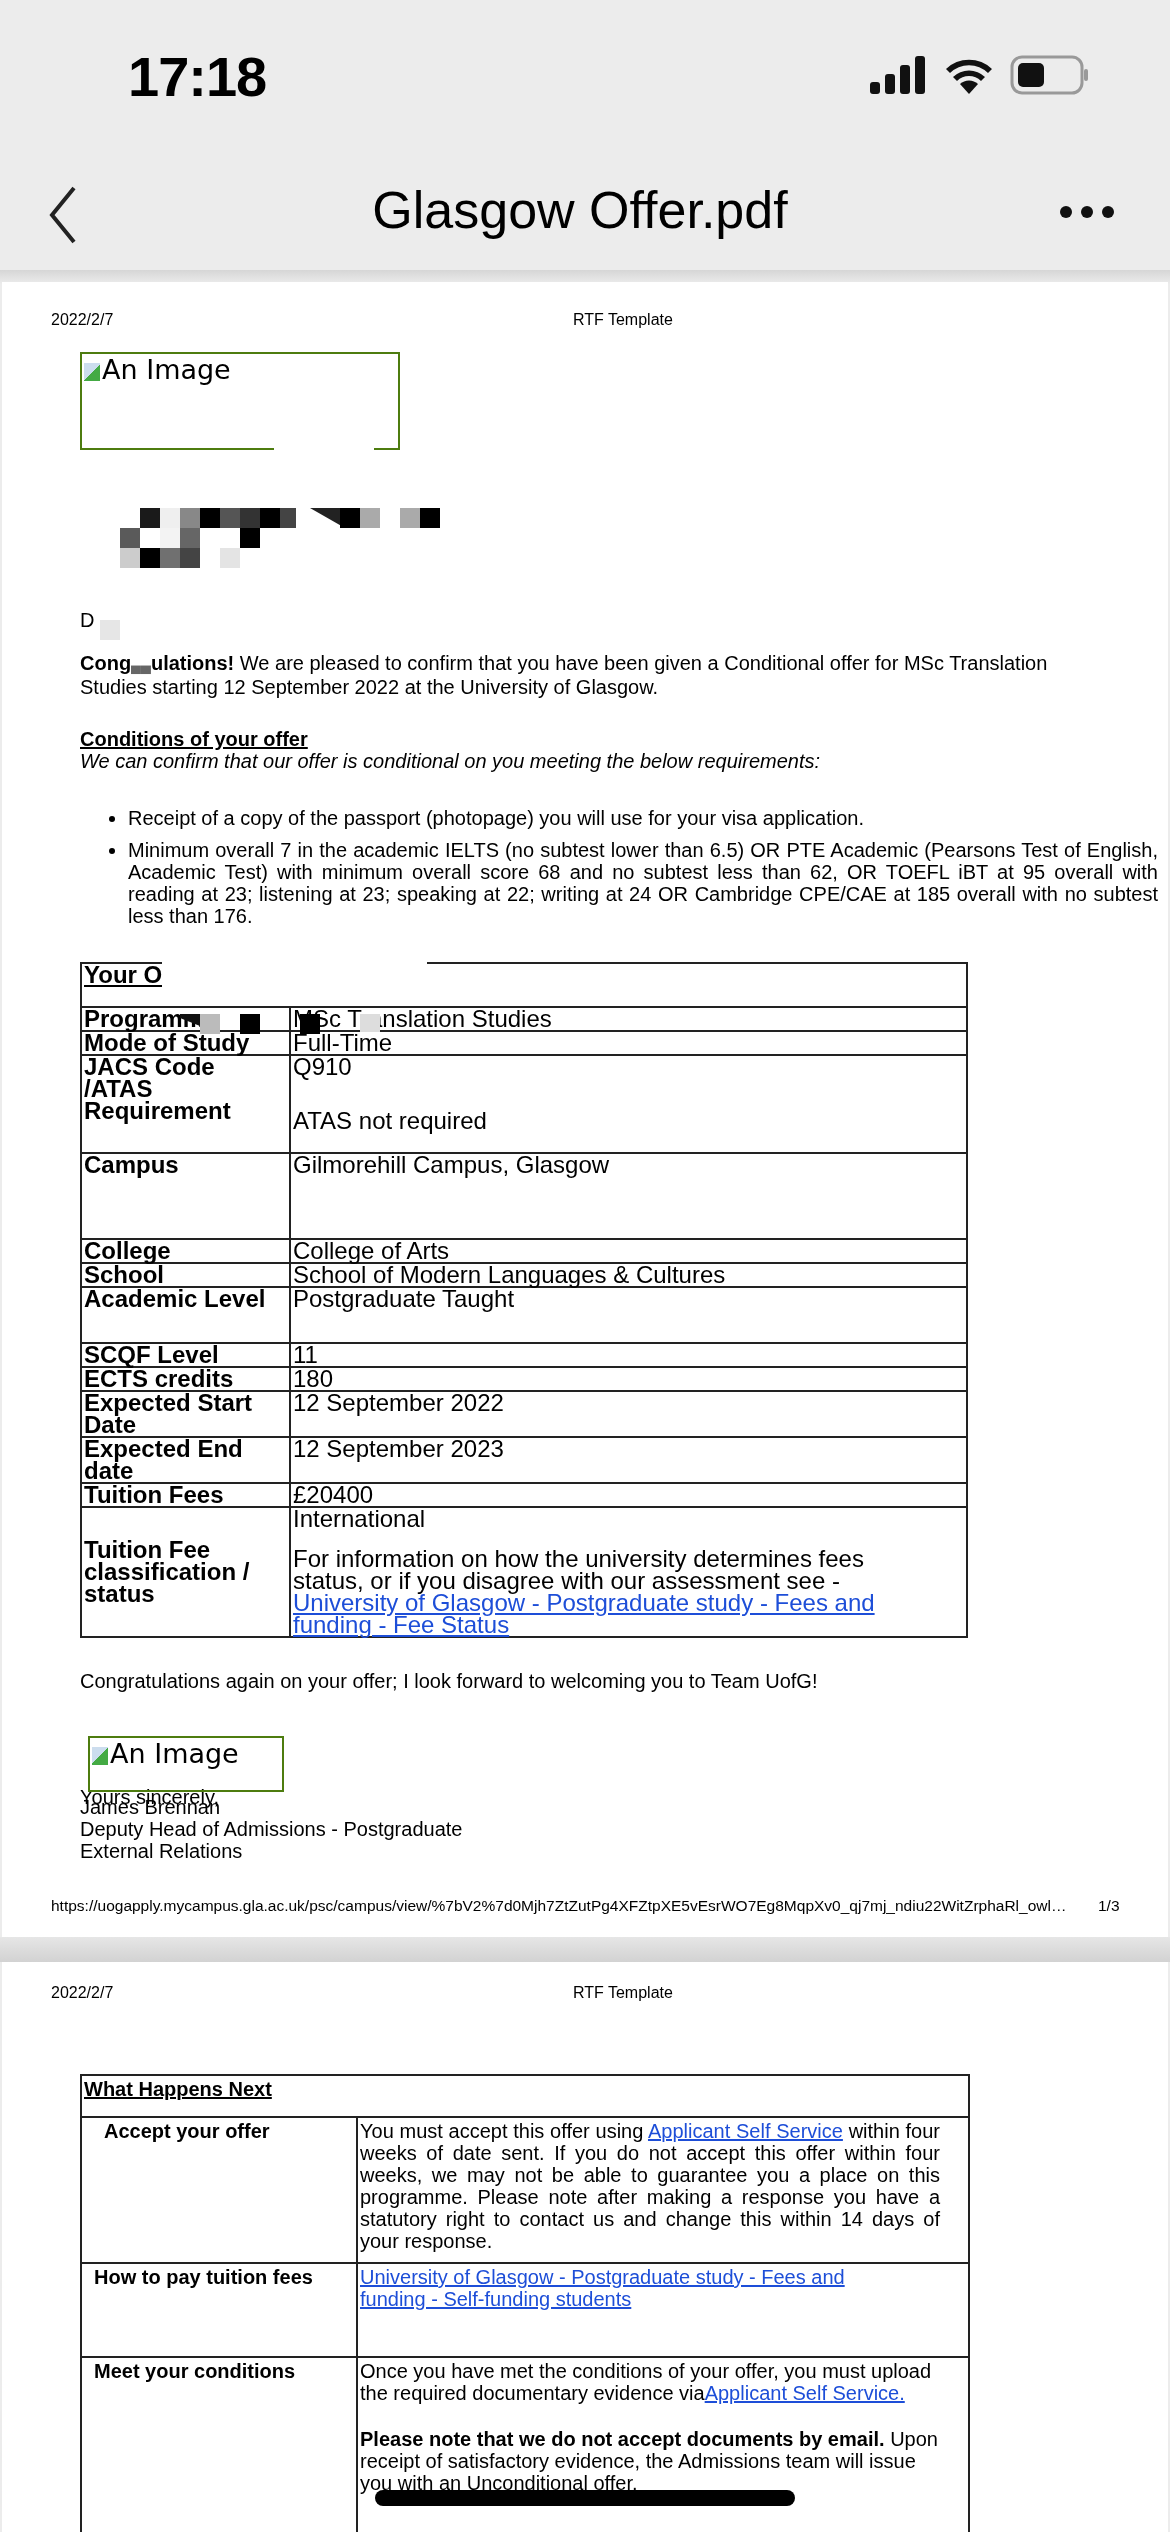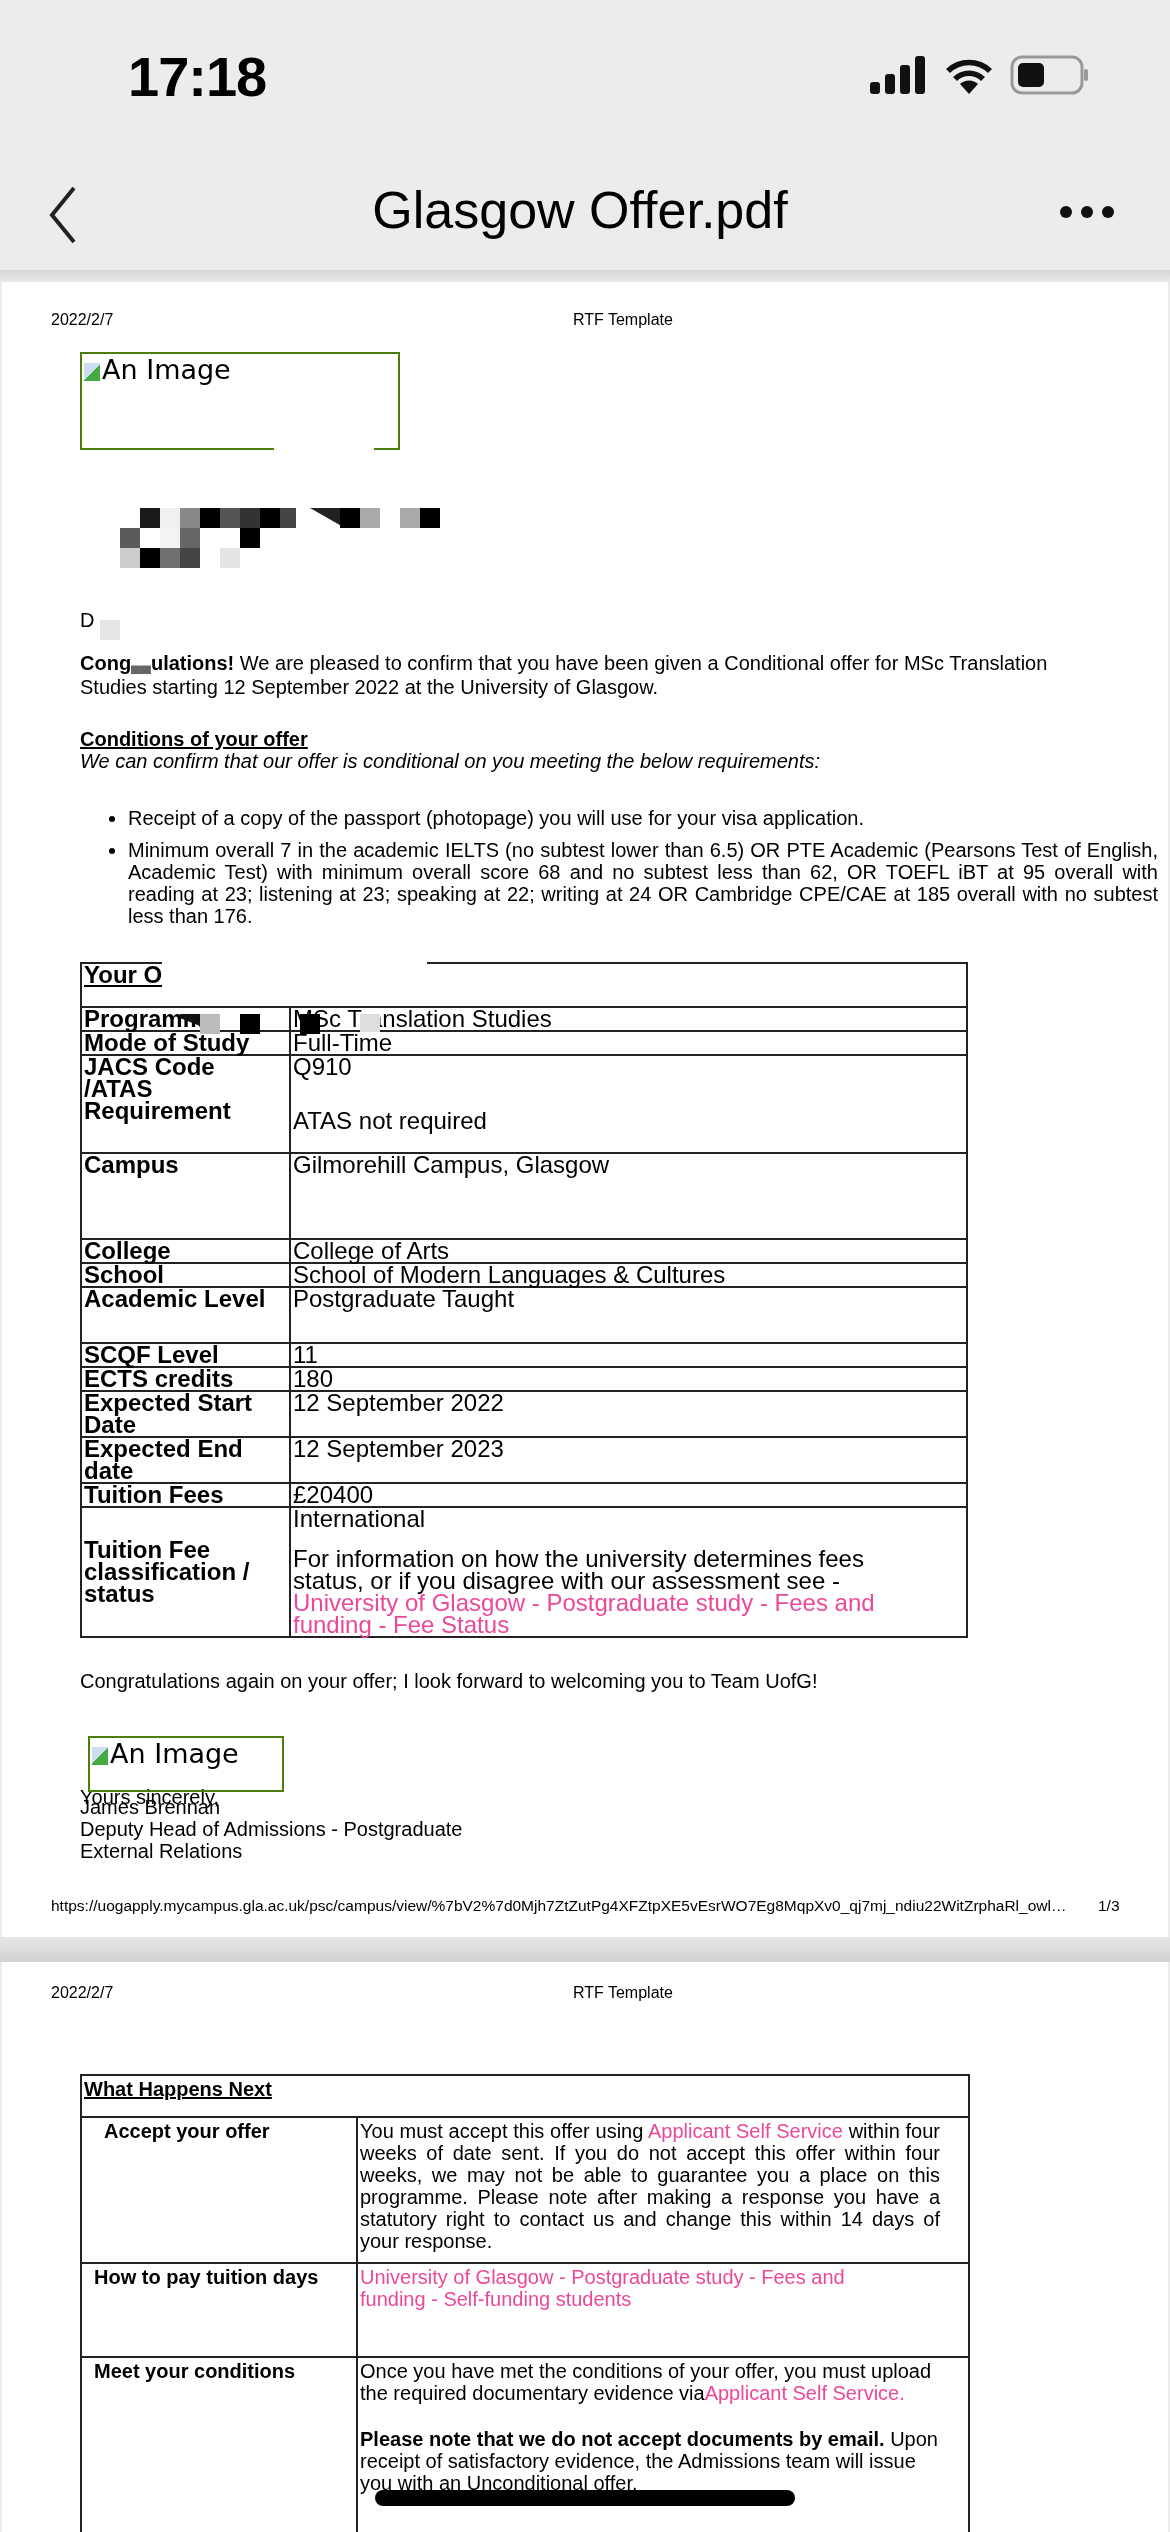--- a/index.html
+++ b/index.html
@@ -24,21 +24,21 @@
   .pix { position:absolute; }
   .txt { position:absolute; font-size:20px; line-height:22px; }
   .bold { font-weight:bold; }
   .ul { text-decoration:underline; }
   .it { font-style:italic; }
   ul.conds { position:absolute; left:78px; top:525px; width:1030px; margin:0; padding:0 0 0 48px; font-size:20px; line-height:22px; text-align:justify; }
   ul.conds li { margin-bottom:10px; }
   table.t { position:absolute; border-collapse:collapse; font-size:24px; line-height:22px; }
   table.t td { border:2px solid #222; padding:0 2px; vertical-align:top; }
   table.t td.k { font-weight:bold; width:203px; }
-  a.lnk { color:#ec4899; cursor:pointer; }
+  a.lnk { color:#1d4ed8; text-decoration:underline; cursor:pointer; }
   .footer { position:absolute; left:49px; top:1615px; font-size:15.5px; white-space:nowrap; }
   .pgnum { position:absolute; left:1096px; top:1615px; font-size:15.5px; }
   table.t2 { position:absolute; left:78px; top:112px; width:890px; border-collapse:collapse; font-size:20px; line-height:22px; }
   table.t2 td { border:2px solid #222; vertical-align:top; padding:2px 2px; }
   table.t2 td.k { font-weight:bold; width:250px; padding-left:12px; }
   .homebar { position:absolute; left:375px; top:2490px; width:420px; height:16px; border-radius:8px; background:#000; }
   .redact { position:absolute; background:#fff; }
 </style>
 </head>
 <body>
@@ -226,21 +226,21 @@
   <table class="t2">
     <tbody>
         <tr>
           <td colspan="2" style="height:36px; "><span class="bold ul">What Happens Next </span></td>
         </tr>
     <tr>
       <td class="k" style="height:140px; padding-left:22px;">Accept your offer</td>
       <td style="text-align:justify; padding-right:28px;"><span>You must accept this offer using </span><a class="lnk">Applicant Self Service</a><span> within four weeks of date sent. If you do not accept this offer within four weeks, we may not be able to guarantee you a place on this programme. Please note after making a response you have a statutory right to contact us and change this within 14 days of your response.</span></td>
     </tr>
     <tr>
-      <td class="k" style="height:88px;">How to pay tuition days</td>
+      <td class="k" style="height:88px;">How to pay tuition fees</td>
       <td style="padding-right:60px;"><a class="lnk">University of Glasgow - Postgraduate study - Fees and funding - Self-funding students</a></td>
     </tr>
     <tr>
       <td class="k" style="height:200px;">Meet your conditions</td>
       <td style="padding-right:28px;">
         <div><span>Once you have met the conditions of your offer, you must upload the required documentary evidence via</span><a class="lnk">Applicant Self Service.</a></div>
         <div style="margin-top:24px;"><span class="bold">Please note that we do not accept documents by email.</span><span> Upon receipt of satisfactory evidence, the Admissions team will issue you with an Unconditional offer.</span></div>
       </td>
     </tr>
   </tbody>

